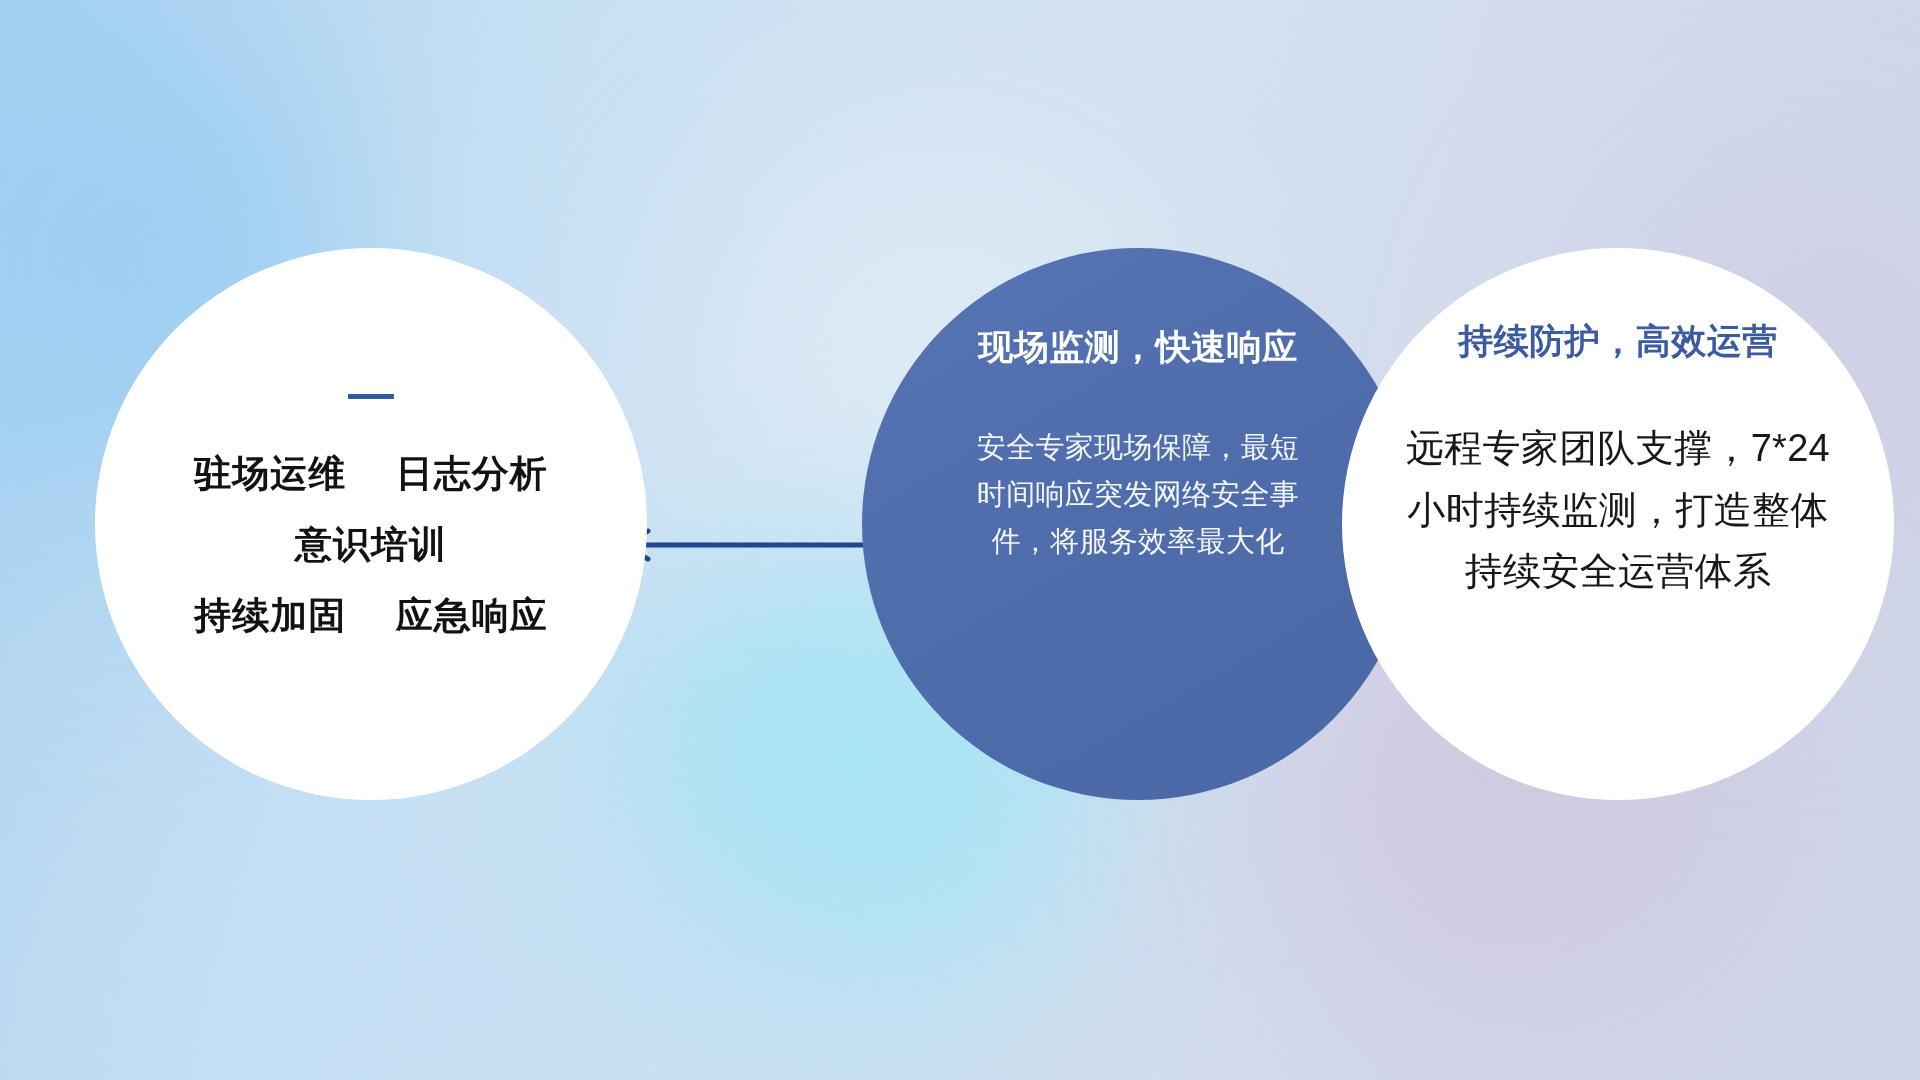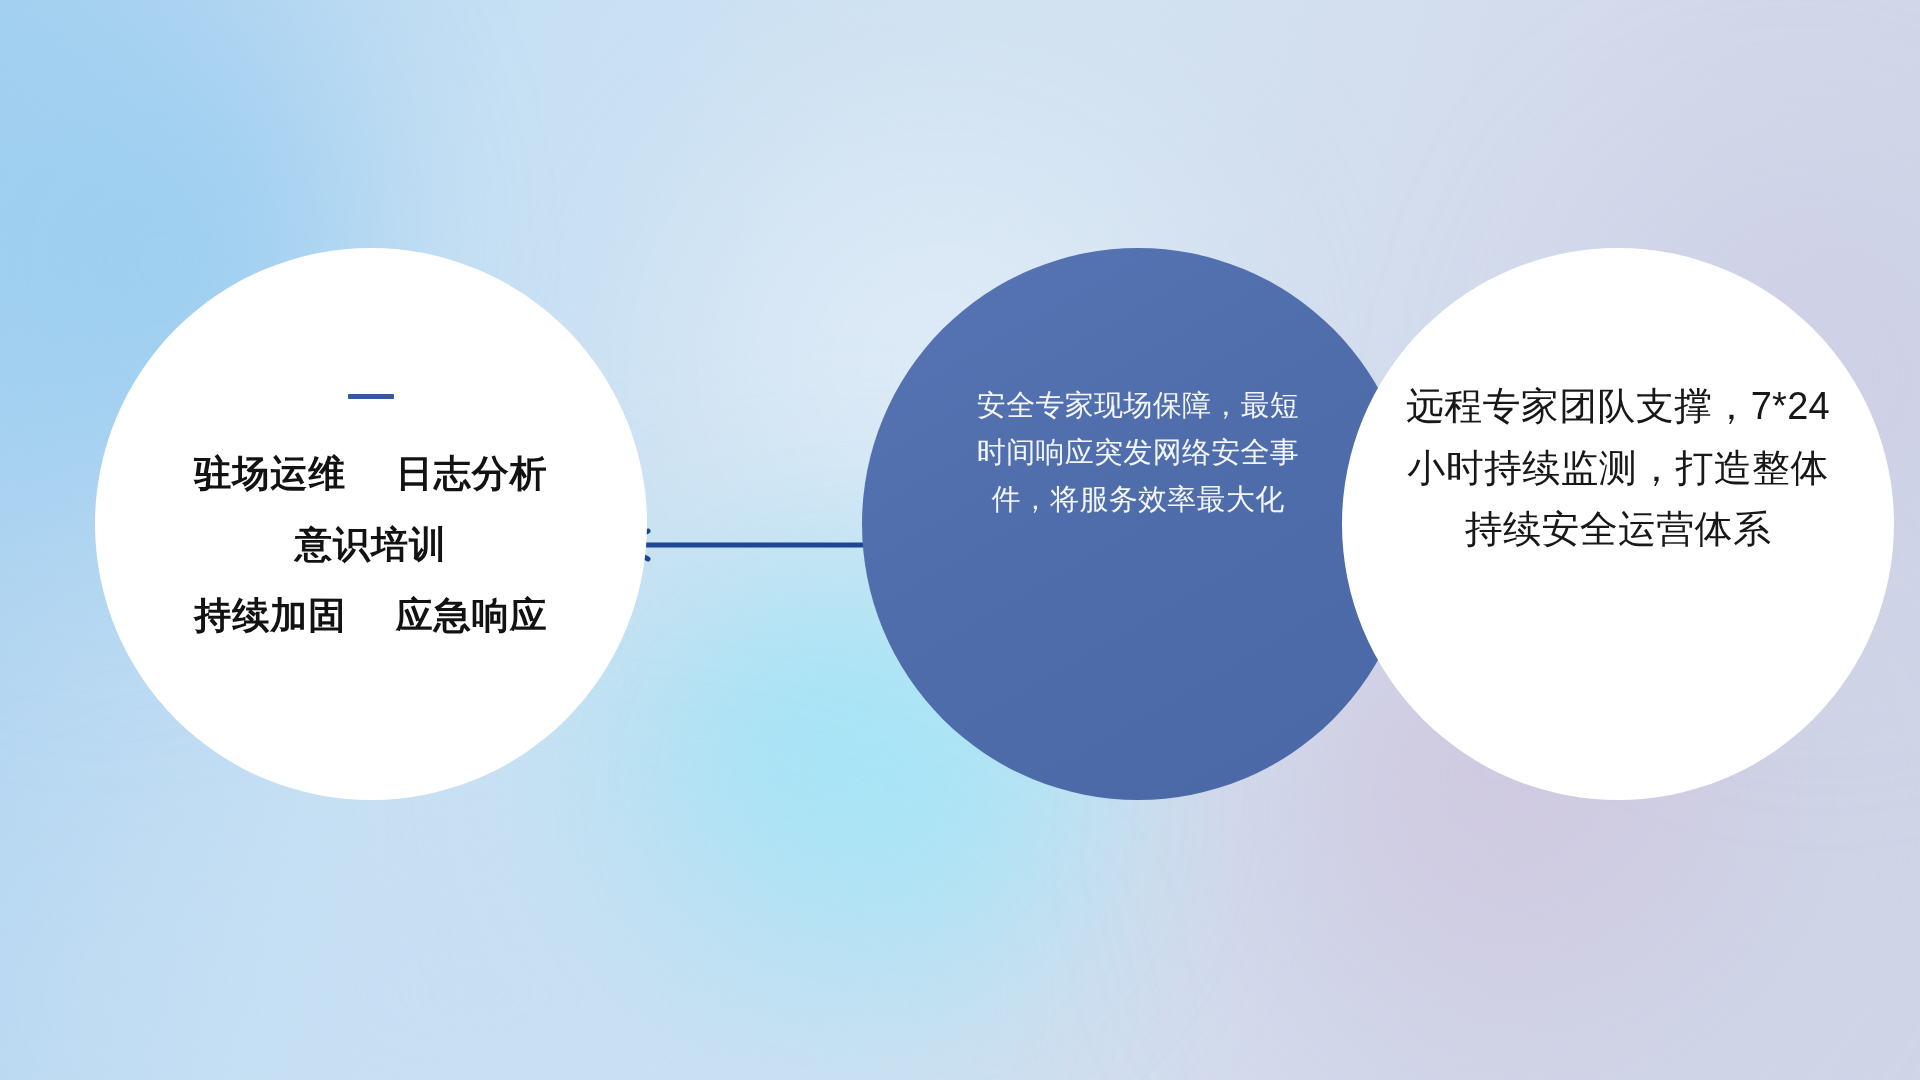--- a/index.html
+++ b/index.html
@@ -172,20 +172,22 @@
   <div class="circle c-left">
     <div class="dash"></div>
     <div class="left-lines">
       <div class="row">驻场运维　 日志分析</div>
       <div class="row">意识培训</div>
       <div class="row">持续加固　 应急响应</div>
     </div>
   </div>
 
   <div class="circle c-mid">
+    <div class="title">现场监测，快速响应</div>
     <div class="body">安全专家现场保障，最短时间响应突发网络安全事件，将服务效率最大化</div>
   </div>
 
   <div class="circle c-right">
+    <div class="title">持续防护，高效运营</div>
     <div class="body">远程专家团队支撑，7*24小时持续监测，打造整体持续安全运营体系</div>
   </div>
 
 </div>
 
 </body></html>

